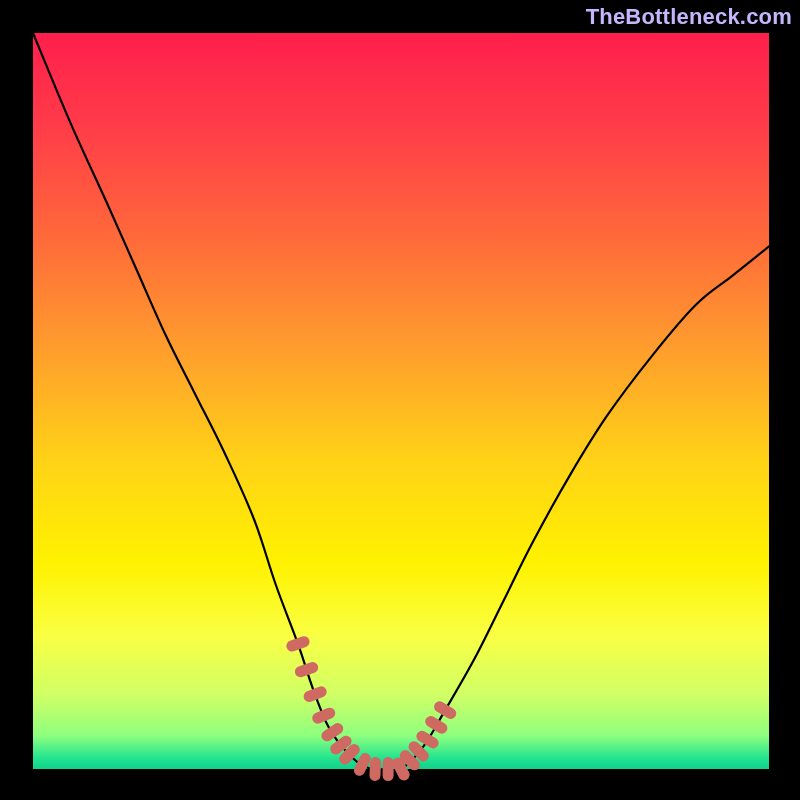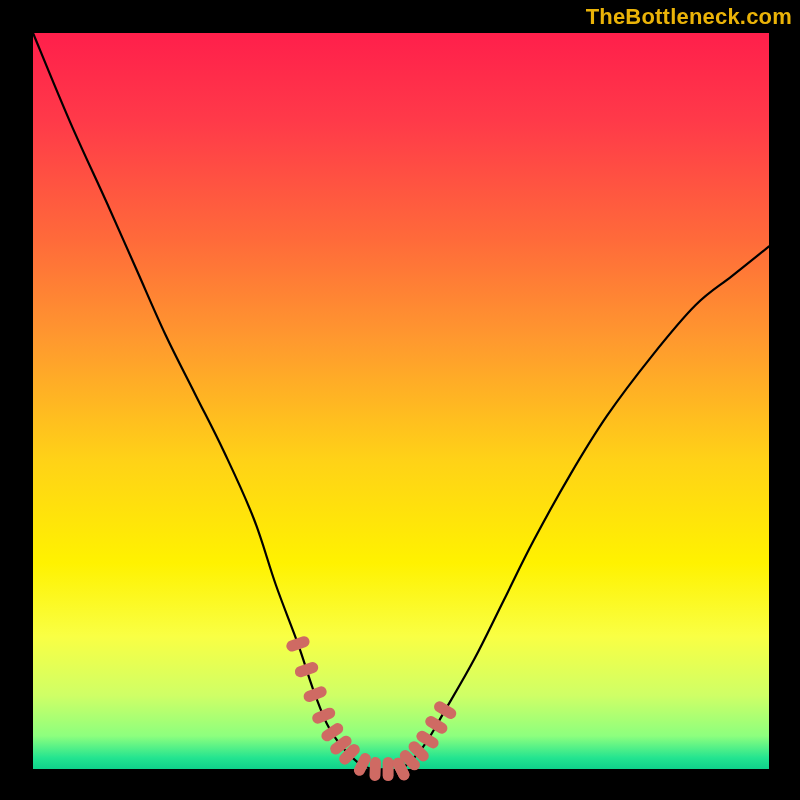--- a/index.html
+++ b/index.html
@@ -16,21 +16,21 @@
     width: 800px;
     height: 800px;
     background: #000;
   }
   .watermark {
     position: absolute;
     top: 4px;
     right: 8px;
     font-size: 22px;
     font-weight: 600;
-    color: #eab308;
+    color: #c4b5fd;
     letter-spacing: 0.2px;
     z-index: 5;
     user-select: none;
   }
   svg {
     position: absolute;
     top: 0;
     left: 0;
   }
 </style>

